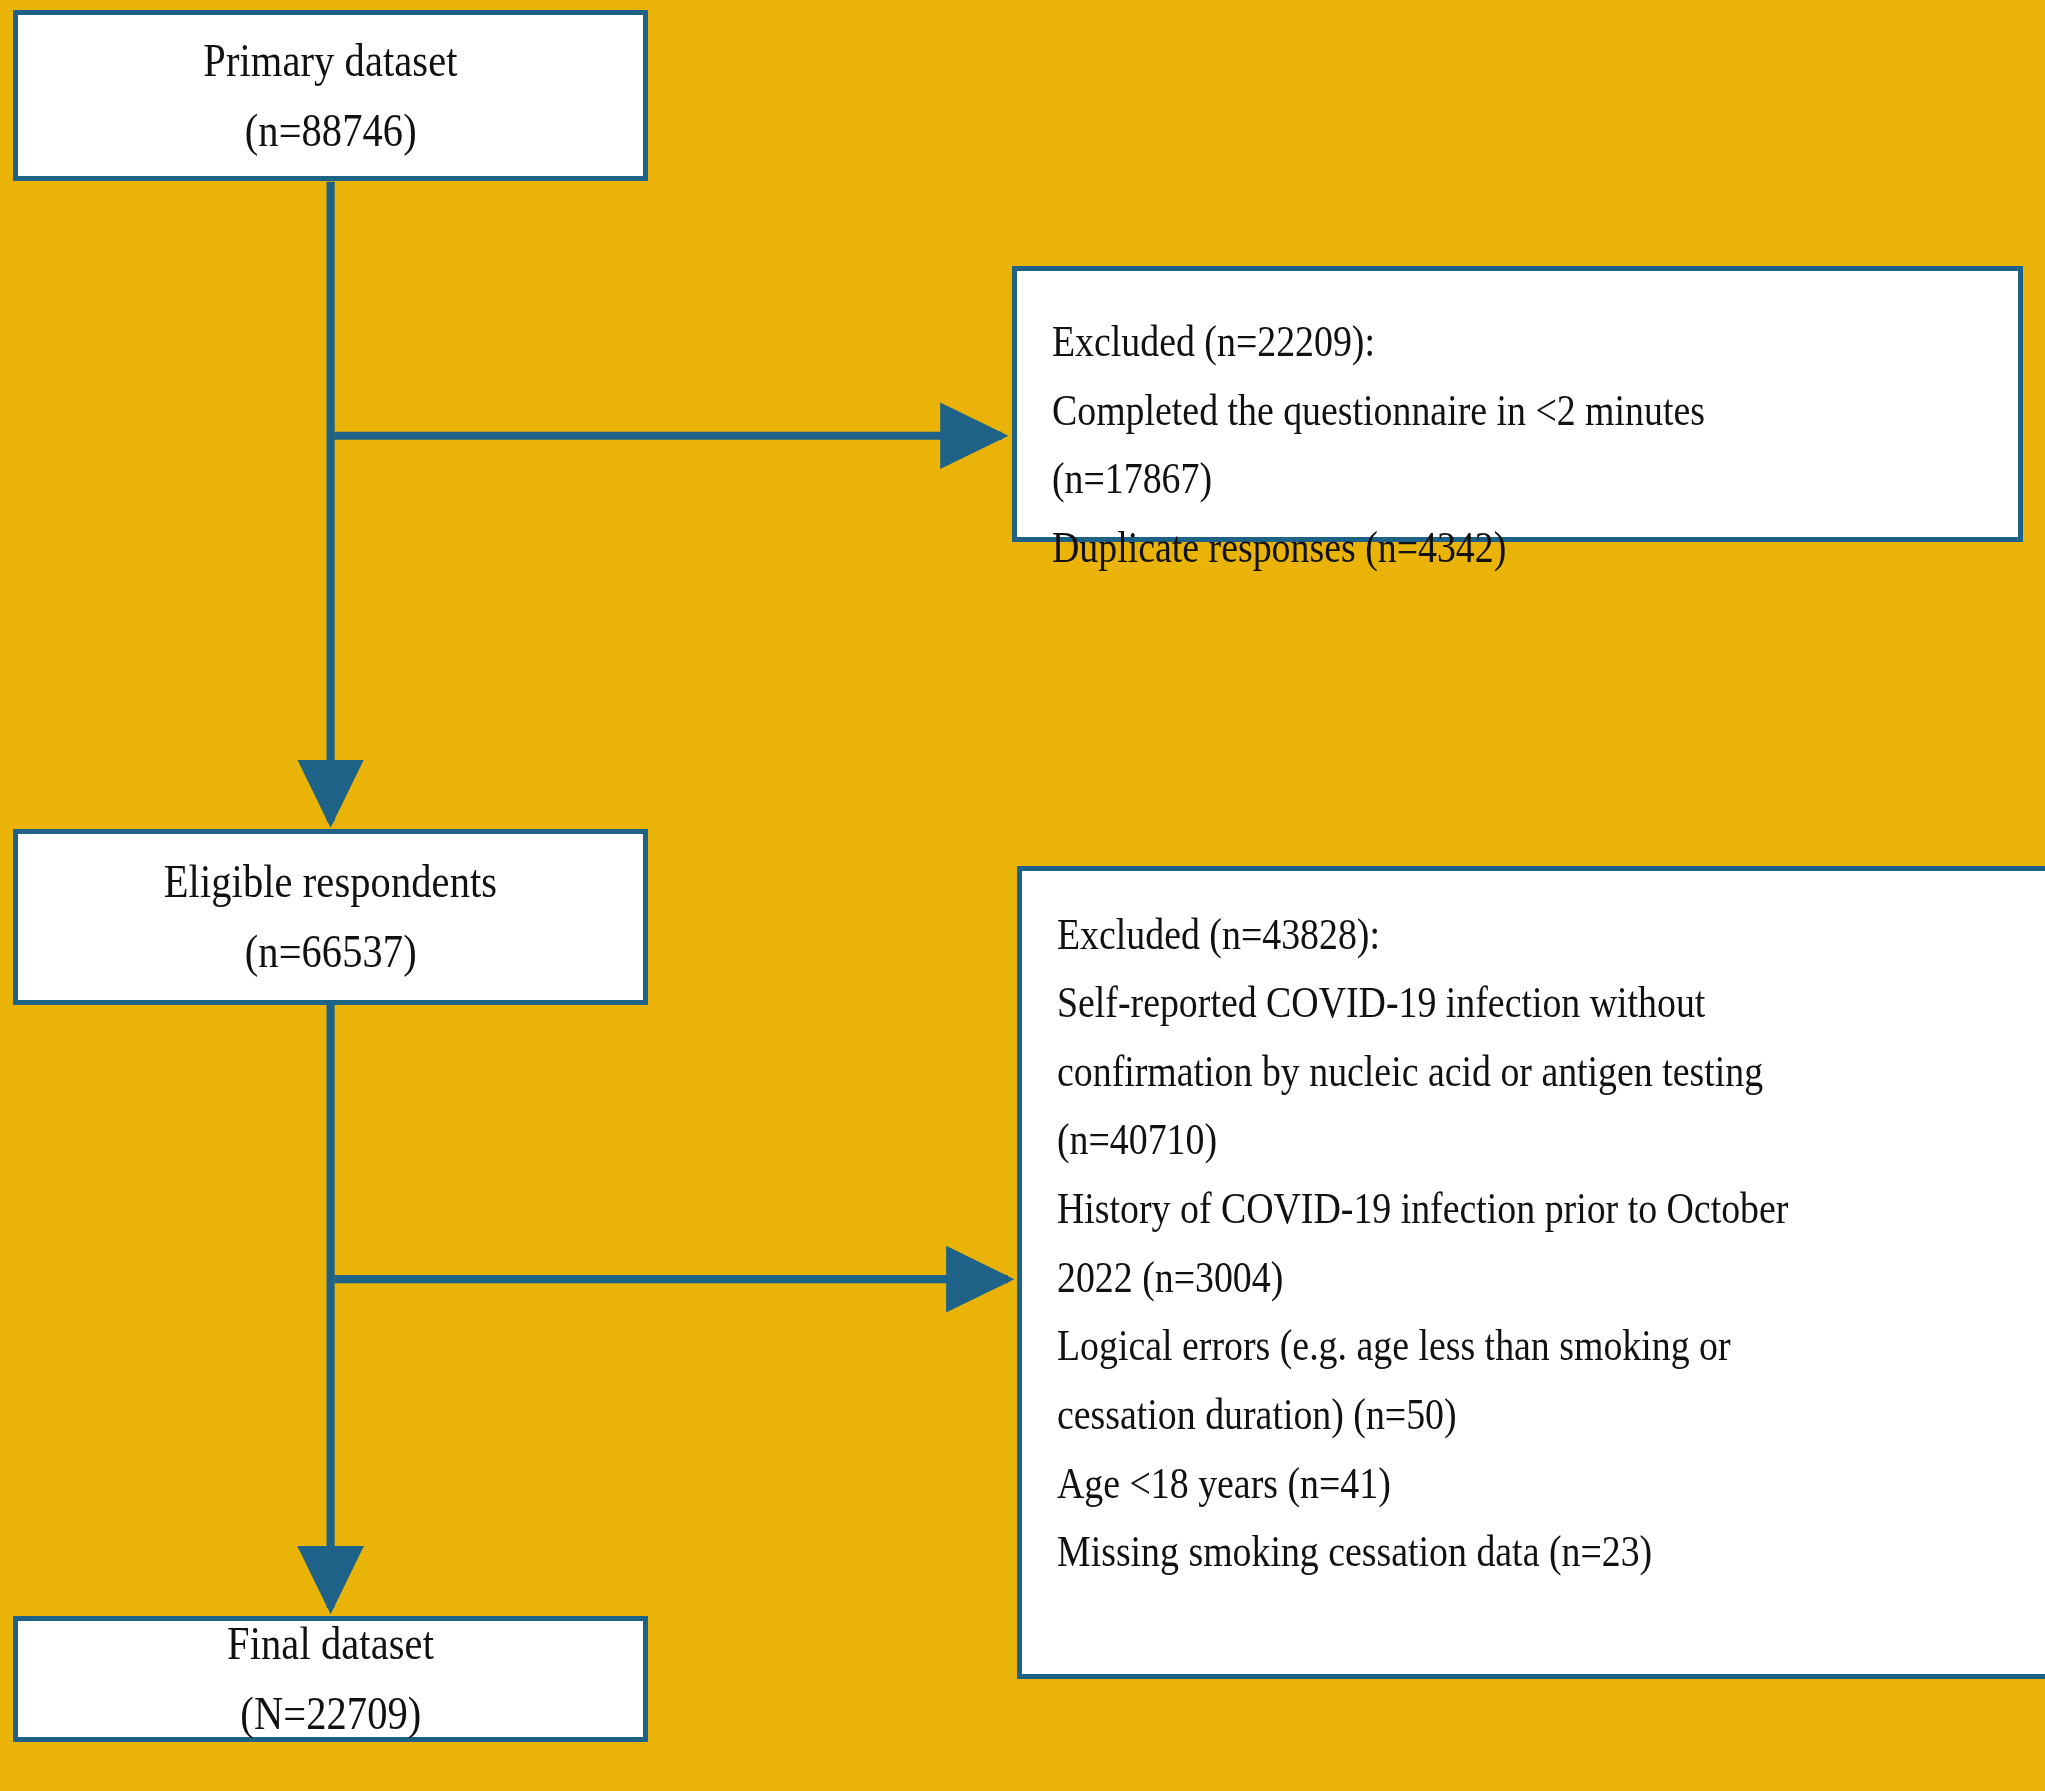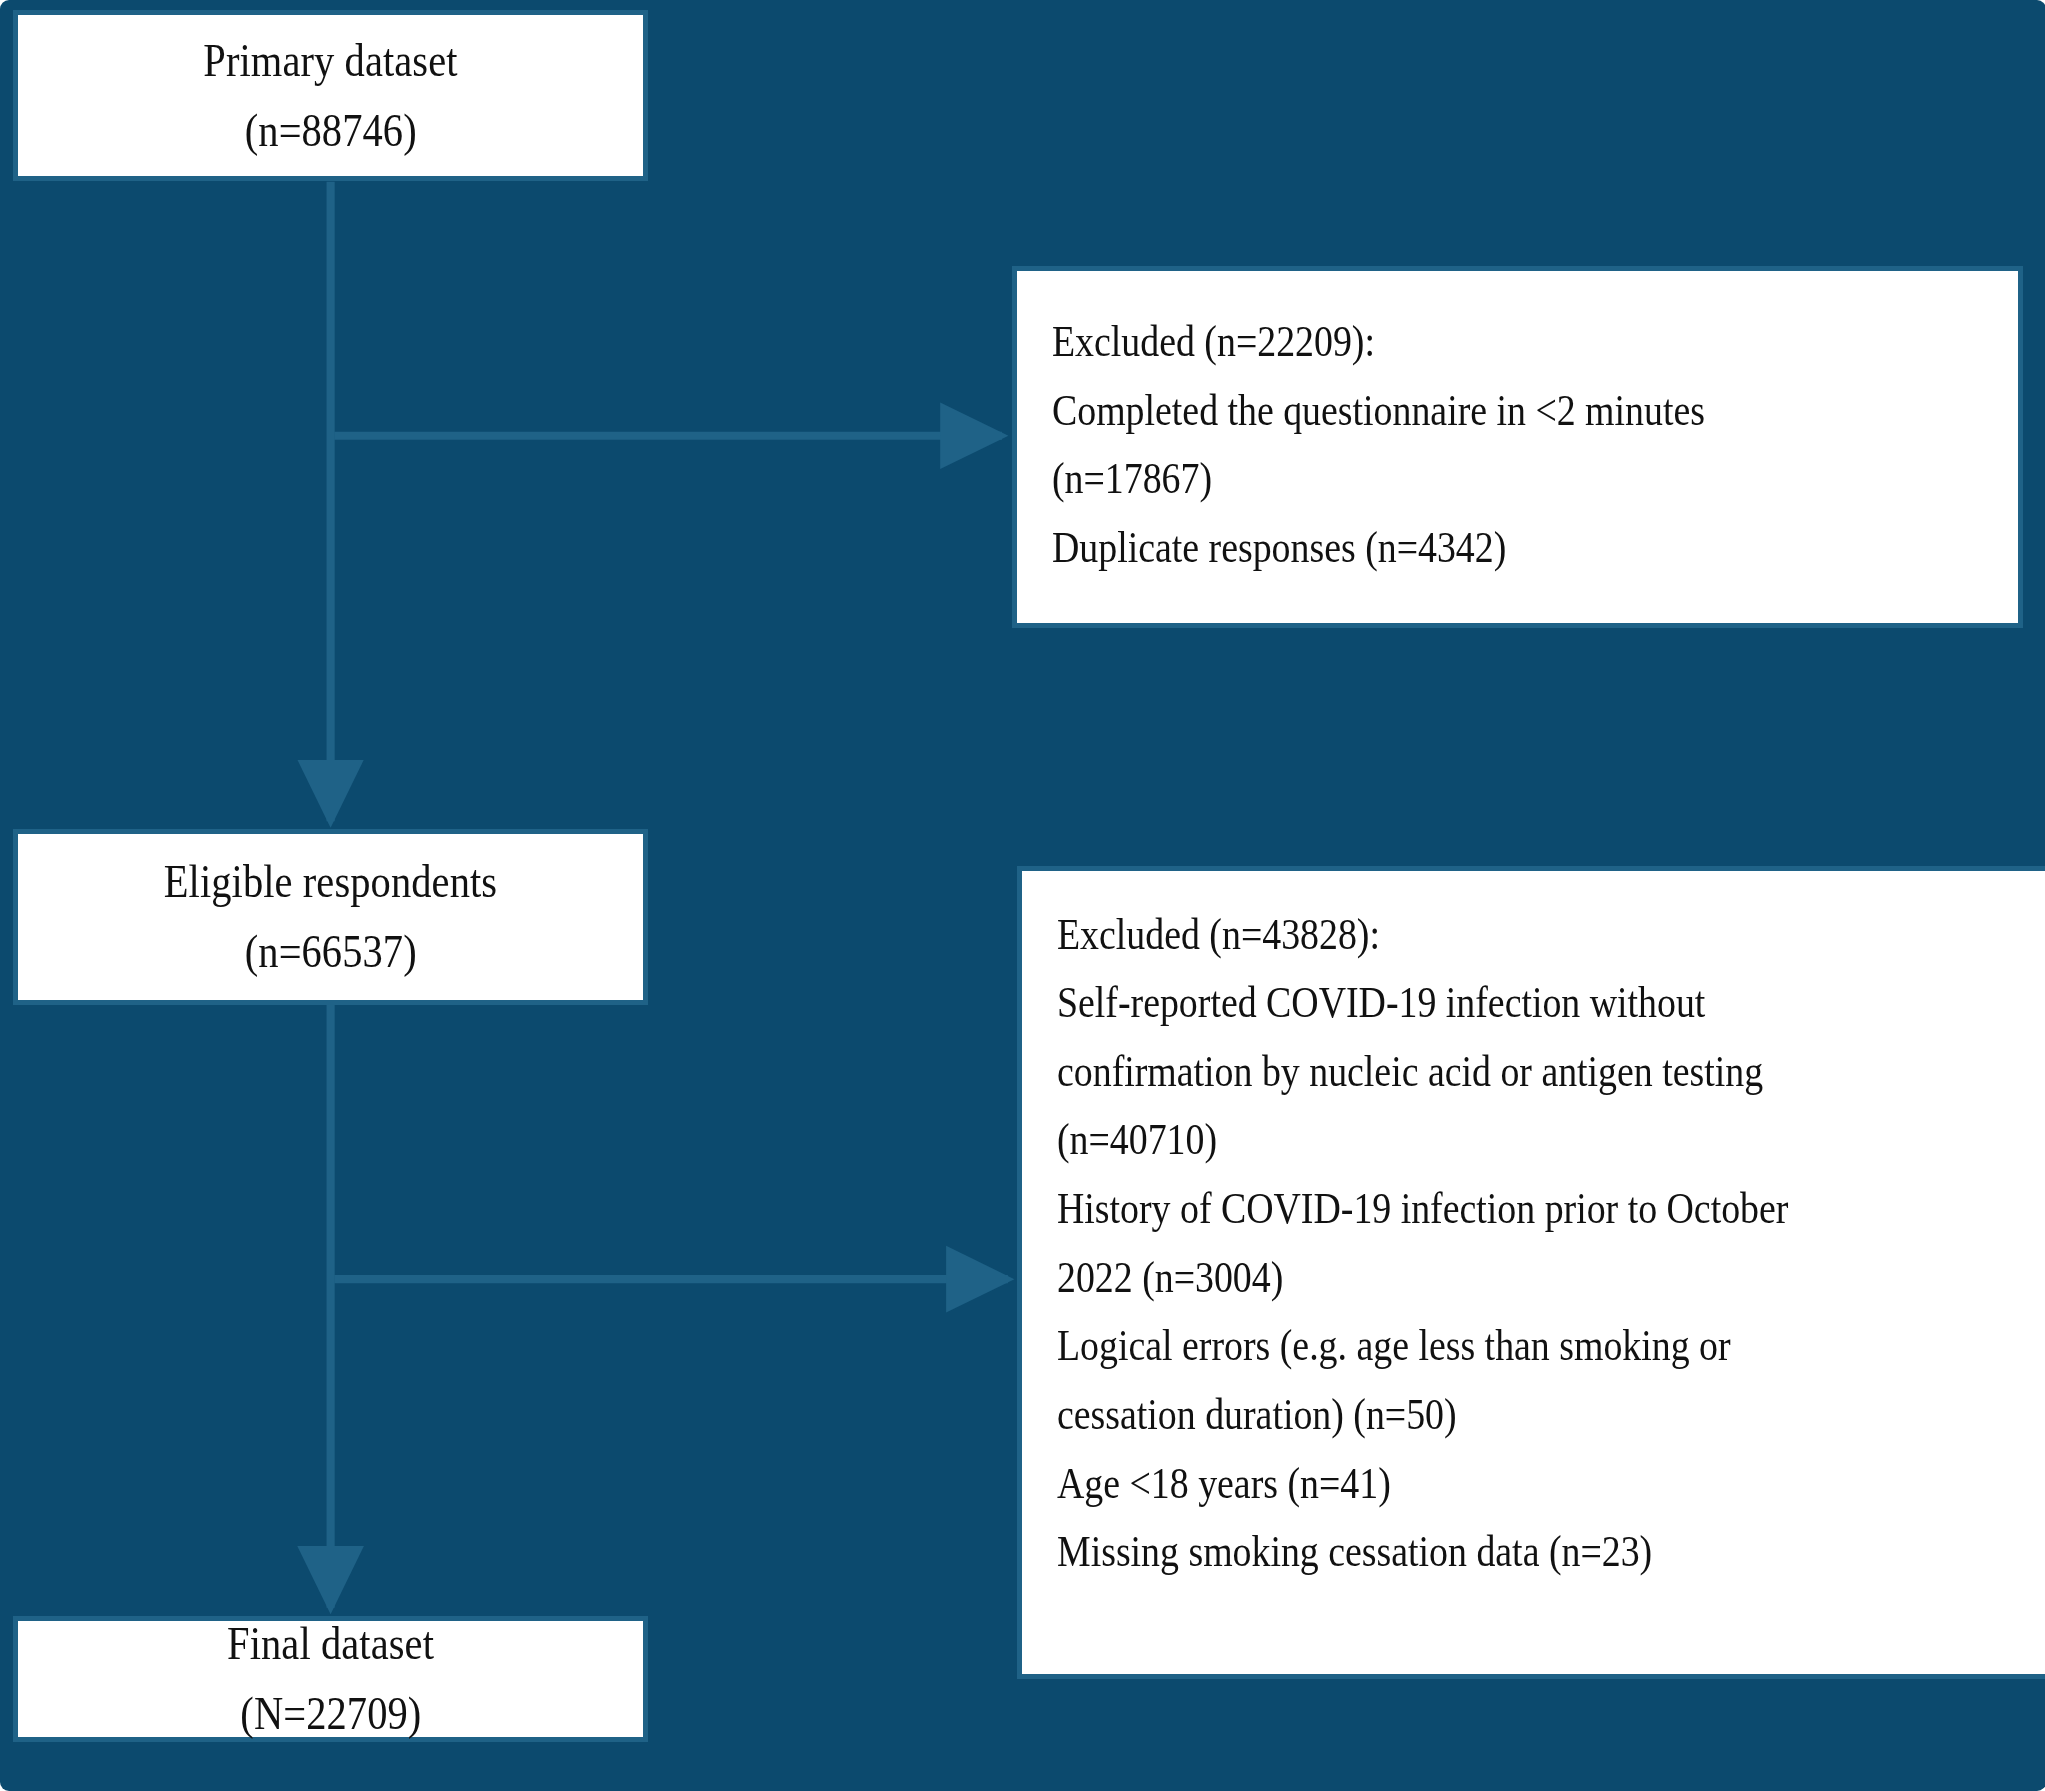--- a/index.html
+++ b/index.html
@@ -8,23 +8,22 @@
     background: #ffffff;
   }
   body {
     font-family: "Liberation Serif", "DejaVu Serif", serif;
     color: #111111;
   }
   #flow-root {
     position: relative;
     width: 2046px;
     height: 1791px;
-    background: #0c4a6e;
+    background: #eab308;
     overflow: hidden;
-    border-radius: 9px;
   }
   svg#connectors {
     position: absolute;
     left: 0;
     top: 0;
     width: 2046px;
     height: 1791px;
     pointer-events: none;
   }
   .node-box {
@@ -58,21 +57,21 @@
     font-size: 44px;
     line-height: 1.56;
     transform: scaleX(0.86);
     transform-origin: left center;
     white-space: nowrap;
   }
   
   #box-primary    { left: 13.3px;   top: 10.3px;   width: 635px;  height: 171px; }
   #box-eligible   { left: 13.3px;   top: 829px; width: 635px;  height: 176px; }
   #box-final      { left: 13.3px;   top: 1616px; width: 635px;  height: 126px; }
-  #box-excluded-1 { left: 1012px; top: 266px;  width: 1011px; height: 362px; padding: 37px 0 0 35px; }
+  #box-excluded-1 { left: 1012px; top: 266px;  width: 1011px; height: 276px; padding: 37px 0 0 35px; }
   #box-excluded-2 { left: 1017px; top: 866px; width: 1131px; height: 813px; padding: 29.5px 0 0 35px; }
 </style>
 </head>
 <body>
 
 <div id="flow-root">
 
   <svg id="connectors" viewBox="0 0 2769 2425" xmlns="http://www.w3.org/2000/svg">
     <defs>
       <marker id="arrow-right" markerWidth="9" markerHeight="9" refX="7.6" refY="4.5" orient="auto" markerUnits="strokeWidth">

